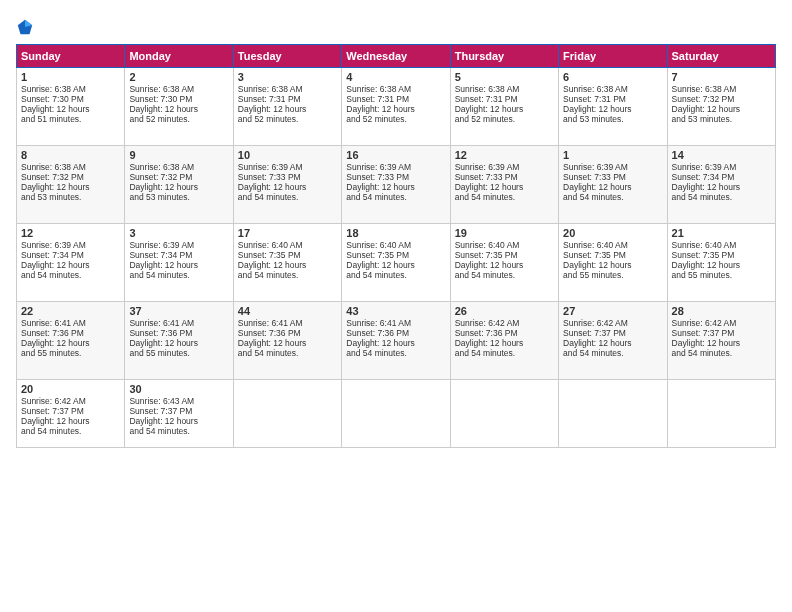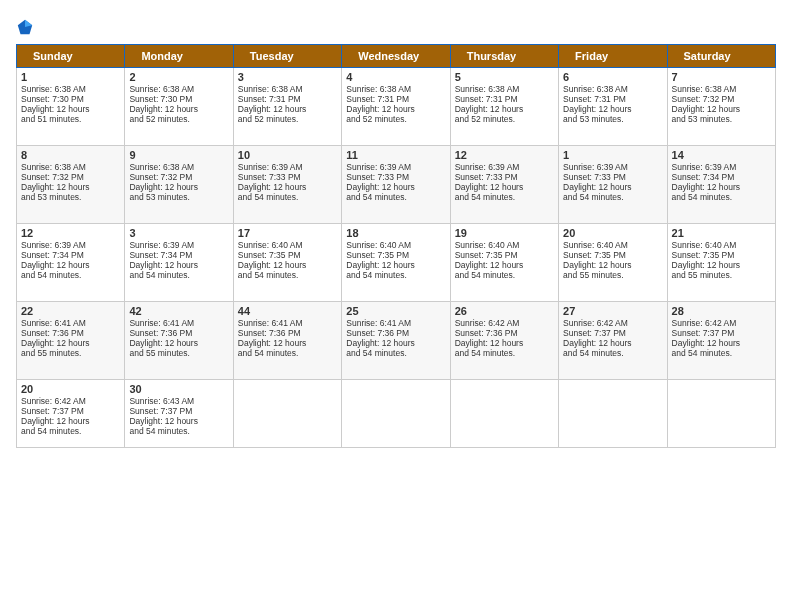--- a/index.html
+++ b/index.html
@@ -52,25 +52,25 @@
     .location {
       font-size: 13px;
       color: #555;
     }
     .calendar {
       width: 100%;
       border-collapse: collapse;
       table-layout: fixed;
     }
     .calendar th {
-      background: #a16207;
+      background: #be185d;
       color: #fff;
       font-size: 11px;
       font-weight: bold;
-      padding: 5px 16px;
+      padding: 5px 4px;
       text-align: left;
       border: 1px solid #1565c0;
     }
     .calendar td {
       border: 1px solid #ccc;
       vertical-align: top;
       padding: 3px 4px;
       font-size: 8.5px;
       color: #333;
       height: 78px;
@@ -193,21 +193,21 @@
             <div>and 53 minutes.</div>
           </td>
           <td>
             <span class="day-num">10</span>
             <div>Sunrise: 6:39 AM</div>
             <div>Sunset: 7:33 PM</div>
             <div>Daylight: 12 hours</div>
             <div>and 54 minutes.</div>
           </td>
           <td>
-            <span class="day-num">11</span>
+            <span class="day-num">16</span>
             <div>Sunrise: 6:39 AM</div>
             <div>Sunset: 7:33 PM</div>
             <div>Daylight: 12 hours</div>
             <div>and 54 minutes.</div>
           </td>
           <td>
             <span class="day-num">12</span>
             <div>Sunrise: 6:39 AM</div>
             <div>Sunset: 7:33 PM</div>
             <div>Daylight: 12 hours</div>
@@ -281,35 +281,35 @@
         </tr>
         <tr class="row-alt">
           <td>
             <span class="day-num">22</span>
             <div>Sunrise: 6:41 AM</div>
             <div>Sunset: 7:36 PM</div>
             <div>Daylight: 12 hours</div>
             <div>and 55 minutes.</div>
           </td>
           <td>
-            <span class="day-num">42</span>
+            <span class="day-num">37</span>
             <div>Sunrise: 6:41 AM</div>
             <div>Sunset: 7:36 PM</div>
             <div>Daylight: 12 hours</div>
             <div>and 55 minutes.</div>
           </td>
           <td>
             <span class="day-num">44</span>
             <div>Sunrise: 6:41 AM</div>
             <div>Sunset: 7:36 PM</div>
             <div>Daylight: 12 hours</div>
             <div>and 54 minutes.</div>
           </td>
           <td>
-            <span class="day-num">25</span>
+            <span class="day-num">43</span>
             <div>Sunrise: 6:41 AM</div>
             <div>Sunset: 7:36 PM</div>
             <div>Daylight: 12 hours</div>
             <div>and 54 minutes.</div>
           </td>
           <td>
             <span class="day-num">26</span>
             <div>Sunrise: 6:42 AM</div>
             <div>Sunset: 7:36 PM</div>
             <div>Daylight: 12 hours</div>

